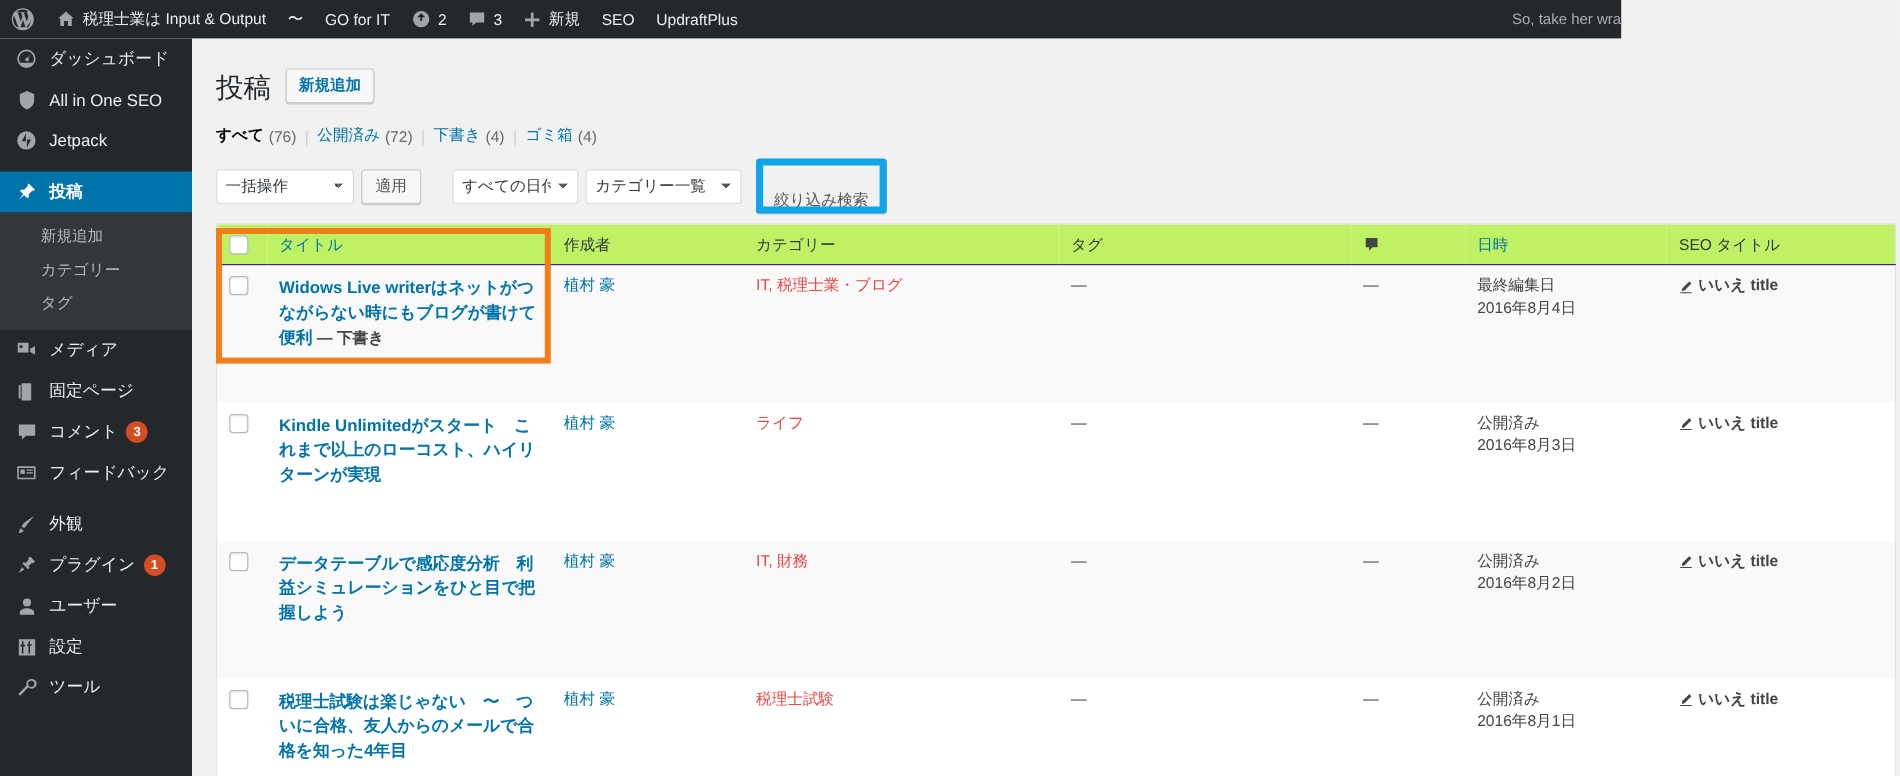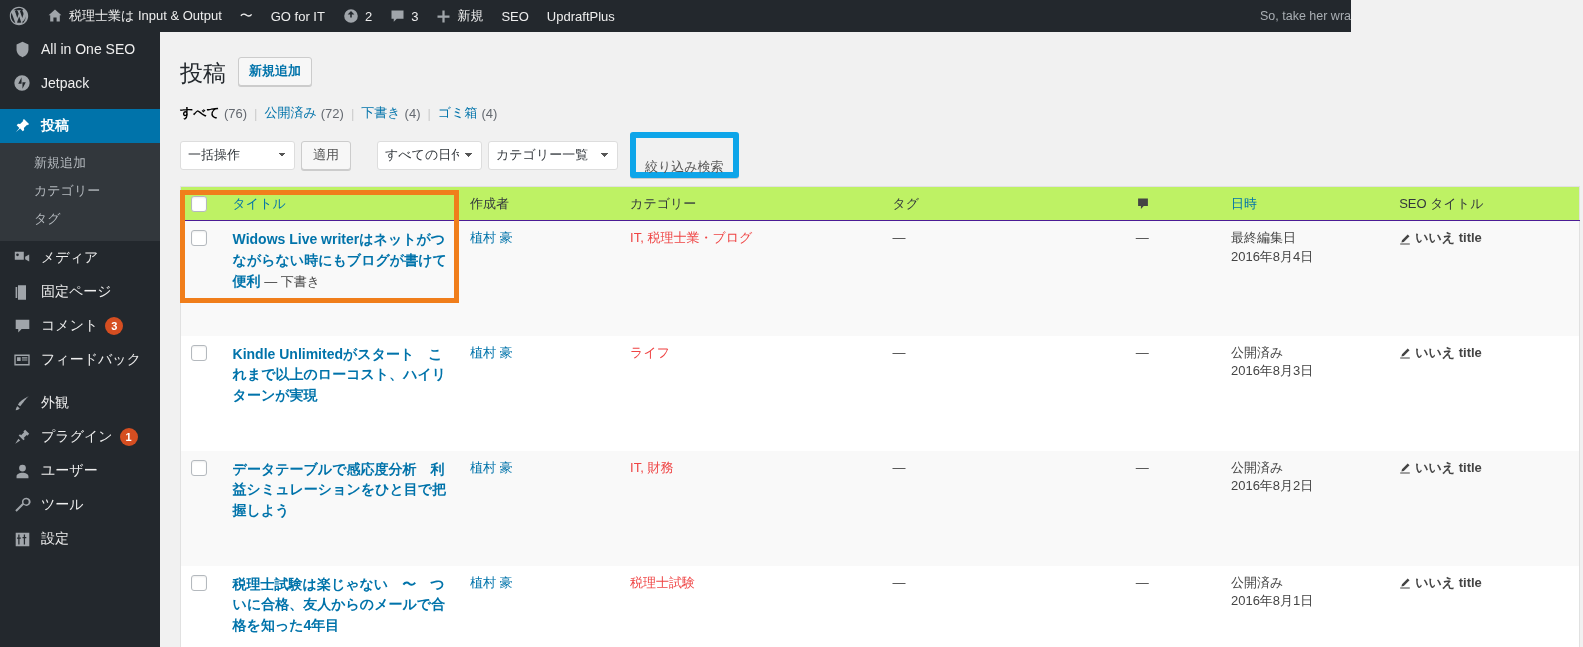--- a/index.html
+++ b/index.html
@@ -195,21 +195,21 @@
     -webkit-appearance: none; appearance: none;
     width: 16px; height: 16px; margin: 1px 0 0 0;
     border: 1px solid #b4b9be; background: #fff;
     border-radius: 3px; cursor: pointer; display:block;
     box-shadow: inset 0 1px 2px rgba(0,0,0,.07);
   }
   a.row-title {
     color: #0073aa; font-weight: 700; font-size: 14px;
     text-decoration: none; cursor: pointer; line-height: 1.45;
   }
-  .post-state { color: #444; font-weight: 400; }
+  .post-state { color: #444; font-weight: 700; }
   .author-link { color: #0073aa; text-decoration: none; cursor: pointer; }
   .cat-link { color: #ef4444; text-decoration: none; cursor: pointer; }
   .dash { color: #444; }
   .date-line { color: #444; }
   .seo-cell { color: #444; display: flex; align-items: center; gap: 4px; }
   .seo-cell .pencil { display:inline-block; margin-top:1px; }
   .seo-cell .pencil svg { fill: #444; display:block; }
   .seo-label { font-weight: 600; }
   .comment-bubble svg { fill: #444; display: block; }
 
@@ -277,20 +277,28 @@
     <span>SEO</span>
   </div>
   <div class="ab-item">
     <span>UpdraftPlus</span>
   </div>
   <div id="adminbar-right">So, take her wra</div>
 </div>
 
 <div id="sidebar">
 
+  <div class="menu-item">
+    <span class="mi-icon">
+      <svg width="18" height="18" viewBox="0 0 20 20">
+          <path d="M10 1.5A8.5 8.5 0 0 0 1.5 10 8.5 8.5 0 0 0 10 18.5 8.5 8.5 0 0 0 18.5 10 8.5 8.5 0 0 0 10 1.5zm0 1.6a6.9 6.9 0 0 1 6.9 6.9 6.87 6.87 0 0 1-1 3.6H4.1a6.87 6.87 0 0 1-1-3.6A6.9 6.9 0 0 1 10 3.1zm3.9 2.2l-2.6 3.9a1.6 1.6 0 1 0 .7.7z"></path>
+        </svg>
+    </span>
+    <span>ダッシュボード</span>
+  </div>
 
   <div class="menu-item">
     <span class="mi-icon">
       <svg width="17" height="17" viewBox="0 0 20 20">
           <path d="M10 1L3 4v6c0 4.2 3 7.6 7 9 4-1.4 7-4.8 7-9V4z"></path>
         </svg>
     </span>
     <span>All in One SEO</span>
   </div>
 
@@ -388,34 +396,34 @@
     <span class="mi-icon">
       <svg width="17" height="17" viewBox="0 0 20 20">
           <path d="M10 10a4 4 0 1 0 0-8 4 4 0 0 0 0 8zm0 1.5c-3.5 0-7 1.8-7 4V18h14v-2.5c0-2.2-3.5-4-7-4z"></path>
         </svg>
     </span>
     <span>ユーザー</span>
   </div>
 
   <div class="menu-item">
     <span class="mi-icon">
-      <svg width="18" height="18" viewBox="0 0 20 20">
-          <path d="M14.5 2a4.5 4.5 0 0 0-4.2 6.1L2.5 15.9 4.1 17.5l7.8-7.8A4.5 4.5 0 1 0 14.5 2zm0 1.6a2.9 2.9 0 1 1 0 5.8 2.9 2.9 0 0 1 0-5.8z"></path>
-        </svg>
-    </span>
-    <span>ツール</span>
-  </div>
-
-  <div class="menu-item">
-    <span class="mi-icon">
       <svg width="17" height="17" viewBox="0 0 20 20">
           <path d="M2 2h16v16H2zm3 2v3.5h-1.5v1.5H5V16h1.5V9h1.5V7.5H6.5V4zm6.5 0v3h-1.5v1.5h1.5V16H13V8.5h1.5V7H13V4z"></path>
         </svg>
     </span>
     <span>設定</span>
+  </div>
+
+  <div class="menu-item">
+    <span class="mi-icon">
+      <svg width="18" height="18" viewBox="0 0 20 20">
+          <path d="M14.5 2a4.5 4.5 0 0 0-4.2 6.1L2.5 15.9 4.1 17.5l7.8-7.8A4.5 4.5 0 1 0 14.5 2zm0 1.6a2.9 2.9 0 1 1 0 5.8 2.9 2.9 0 0 1 0-5.8z"></path>
+        </svg>
+    </span>
+    <span>ツール</span>
   </div>
 
 </div>
 
 <div id="content">
 
   <div class="page-head">
     <h1 id="page-title">投稿</h1>
     <button id="add-new-btn">新規追加</button>
   </div>

